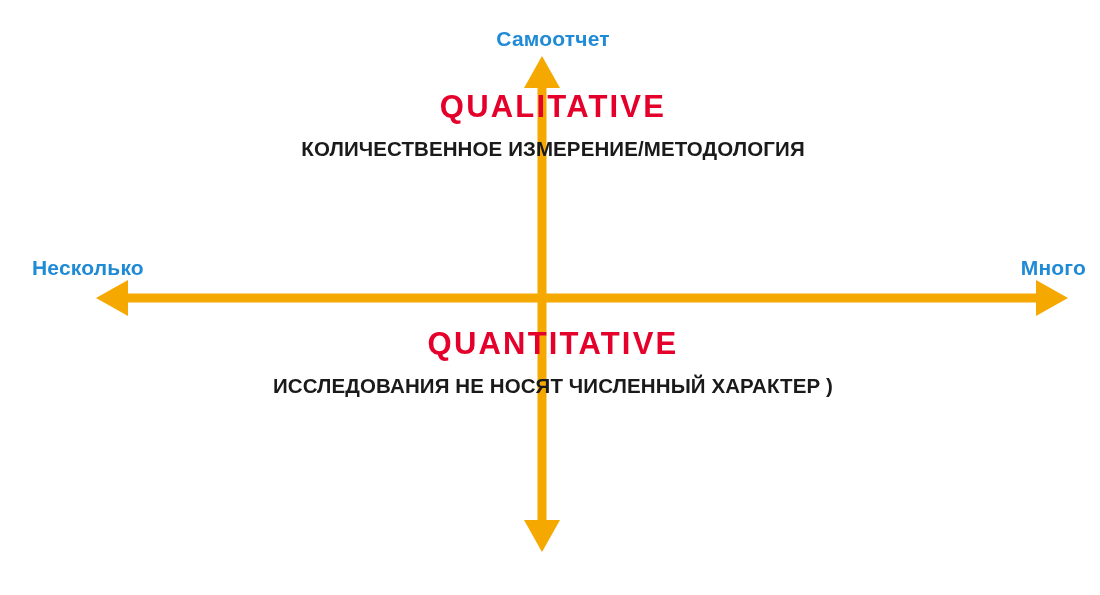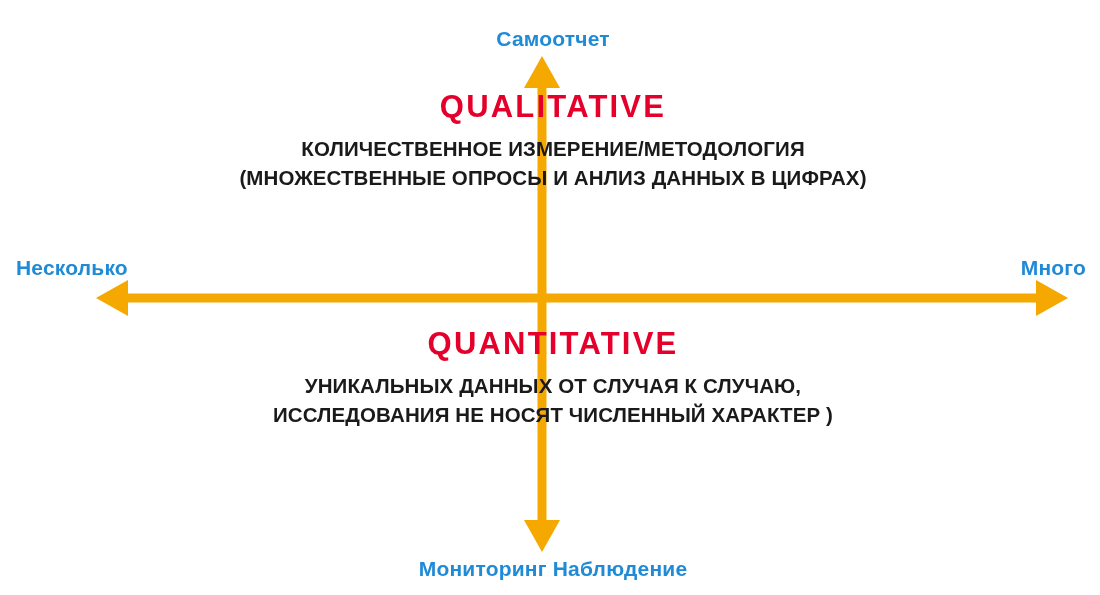--- a/index.html
+++ b/index.html
@@ -45,21 +45,21 @@
     text-align: center;
   }
   .axis-bottom {
     bottom: 12px;
     left: 50%;
     transform: translateX(-50%);
     text-align: center;
   }
   .axis-left {
     top: 255px;
-    left: 16px;
+    left: 32px;
     text-align: left;
   }
   .axis-right {
     top: 255px;
     right: 20px;
     text-align: right;
   }
 
   
   .caption-block {
@@ -105,37 +105,31 @@
 
     <polygon points="542,552 524,520 560,520" fill="#F5A800"></polygon>
 
     <polygon points="96,298 128,280 128,316" fill="#F5A800"></polygon>
 
     <polygon points="1068,298 1036,280 1036,316" fill="#F5A800"></polygon>
   </svg>
 
   <div class="axis-label axis-top">Самоотчет</div>
 
-  <div class="axis-label axis-bottom">
-    <span class="line">Мониторинг</span>
-    <span class="line">Наблюдение</span>
-  </div>
 
   <div class="axis-label axis-left">Несколько</div>
   <div class="axis-label axis-right">Много</div>
 
   <div class="caption-block caption-upper">
     <div class="caption-heading">QUALITATIVE</div>
     <div class="caption-body">
       <span class="line">КОЛИЧЕСТВЕННОЕ ИЗМЕРЕНИЕ/МЕТОДОЛОГИЯ</span>
-      <span class="line">(МНОЖЕСТВЕННЫЕ ОПРОСЫ И АНЛИЗ ДАННЫХ В ЦИФРАХ)</span>
     </div>
   </div>
 
   <div class="caption-block caption-lower">
     <div class="caption-heading">QUANTITATIVE</div>
     <div class="caption-body">
-      <span class="line">УНИКАЛЬНЫХ ДАННЫХ ОТ СЛУЧАЯ К СЛУЧАЮ,</span>
       <span class="line">ИССЛЕДОВАНИЯ НЕ НОСЯТ ЧИСЛЕННЫЙ ХАРАКТЕР )</span>
     </div>
   </div>
 
 </div>
 
 </body></html>

